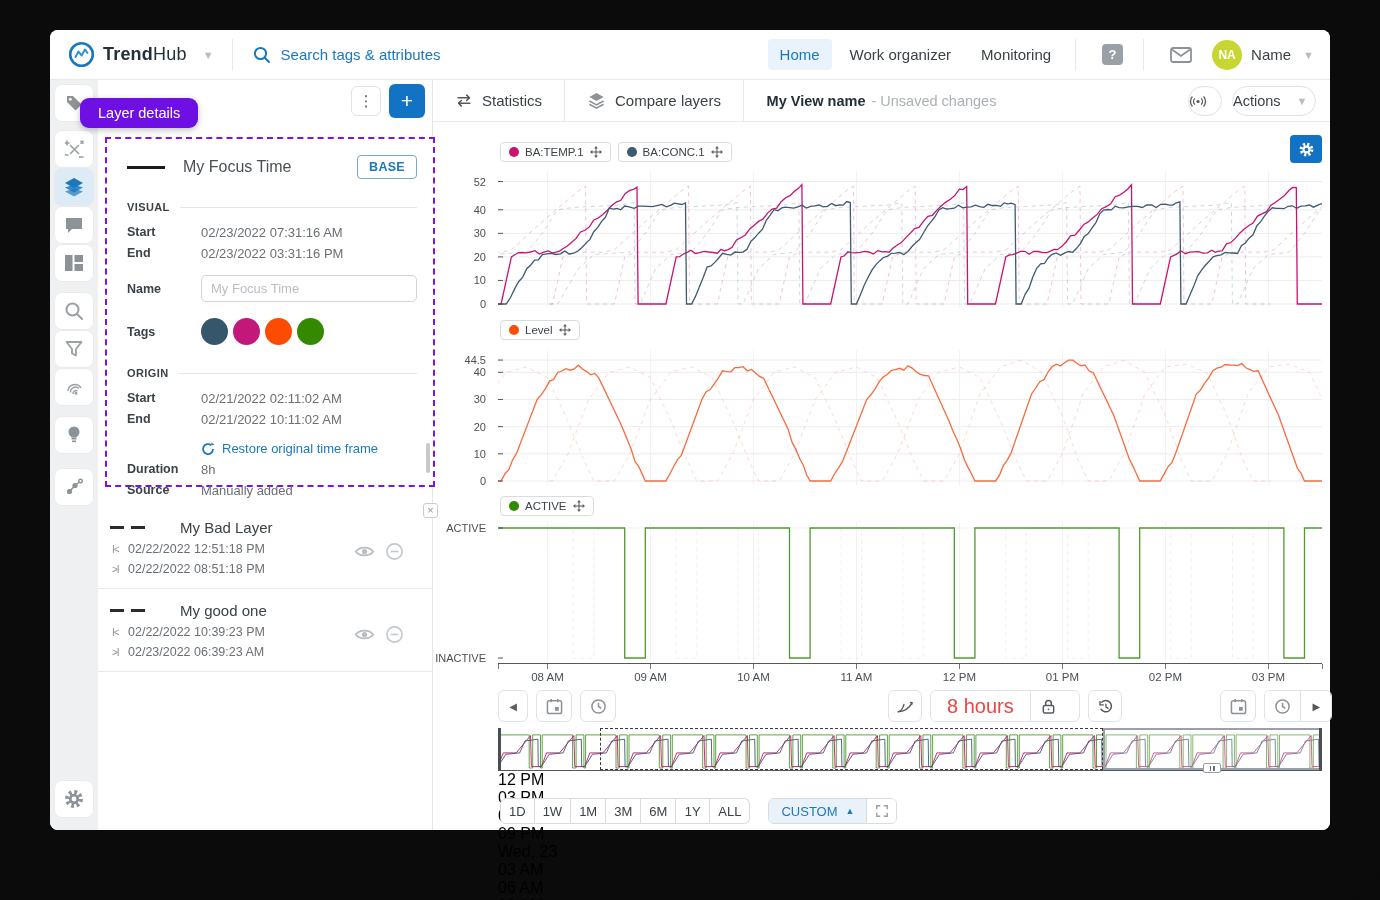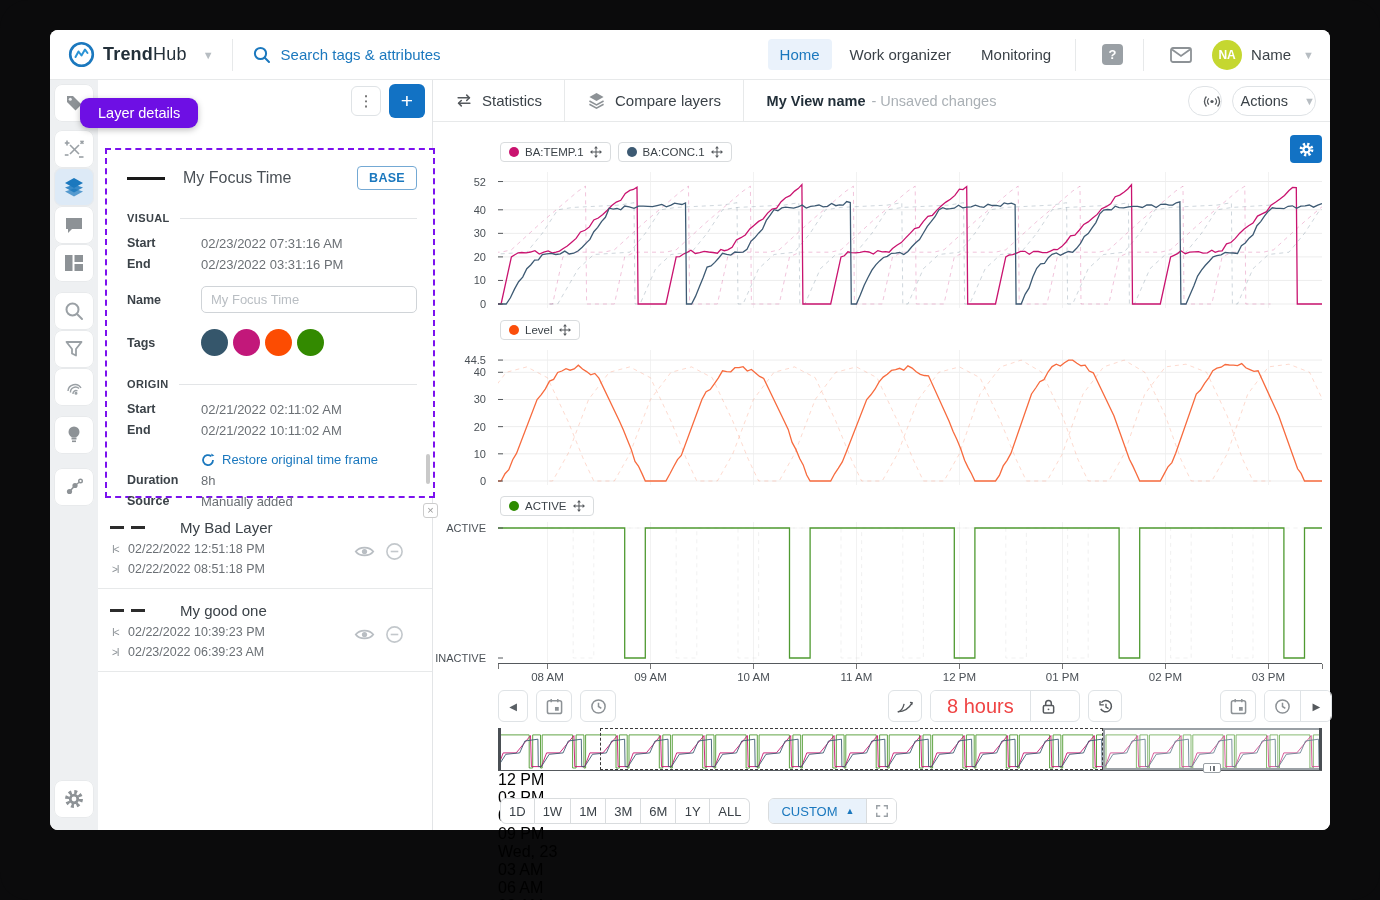--- a/index.html
+++ b/index.html
@@ -26,21 +26,21 @@
   .userwrap{display:flex;align-items:center;padding-right:16px;cursor:pointer}
   
   .rail{position:absolute;left:0;top:50px;width:48px;height:750px;background:#eef0f2;border-radius:0 0 0 8px}
   .tile{position:absolute;left:4px;width:40px;height:38px;background:#fff;border-radius:8px;display:flex;align-items:center;justify-content:center;cursor:pointer;box-shadow:0 0 0 1px #e8eaec inset}
   .tile.active{background:#ddeaf7}
   
   .panel{position:absolute;left:48px;top:50px;width:335px;height:750px;background:#fff;border-right:1px solid #e3e5e7}
   .panel .kebab{position:absolute;left:253px;top:6px;width:30px;height:30px;border:1px solid #dfe3e6;border-radius:6px;background:#fff;display:flex;align-items:center;justify-content:center;font-size:15px;color:#555;cursor:pointer}
   .panel .addbtn{position:absolute;left:291px;top:4px;width:36px;height:34px;background:#1272c4;border-radius:6px;color:#fff;font-size:21px;display:flex;align-items:center;justify-content:center;cursor:pointer;border:none}
   .tooltip-badge{position:absolute;left:-18px;top:18px;height:30px;line-height:30px;padding:0 18px;background:#6e0fe4;color:#fff;font-weight:normal;font-size:14.5px;border-radius:9px;z-index:30;box-shadow:0 2px 6px rgba(0,0,0,.25)}
-  .detailcard{position:absolute;left:7px;top:68px;width:330px;height:350px;border:2px dashed #7b12ee;background:#fff;padding:12px 16px 8px 20px;z-index:5}
+  .detailcard{position:absolute;left:7px;top:57px;width:330px;height:350px;border:2px dashed #7b12ee;background:#fff;padding:12px 16px 8px 20px;z-index:5}
   .dc-head{display:flex;align-items:center;margin-top:4px}
   .line-sample{width:38px;border-top:3px solid #1a1a1a;margin-right:18px}
   .dc-title{font-size:16px;color:#4a5056;flex:1}
   .basebtn{border:1px solid #74a9d4;color:#1b78be;background:#fff;font-size:12.5px;font-weight:bold;padding:4px 11px;border-radius:4px;cursor:pointer;letter-spacing:.3px}
   .sect{display:flex;align-items:center;gap:10px;margin-top:22px}
   .sect span{font-size:11px;font-weight:bold;color:#3b4248;letter-spacing:.4px}
   .sect i{flex:1;border-top:1px solid #e3e5e7}
   .kv{display:flex;margin-top:6px}
   .kv .k{width:74px;font-size:12.5px;font-weight:bold;color:#3b4248}
   .kv .v{font-size:13px;color:#6b7075}
@@ -63,21 +63,21 @@
   .entry-icons{position:absolute;right:28px;top:36px;display:flex;gap:10px;align-items:center}
   
   .main{position:absolute;left:383px;top:50px;width:897px;height:750px;background:#fff;border-radius:0 0 8px 0}
   .mtoolbar{position:absolute;top:0;left:0;right:0;height:42px;border-bottom:1px solid #e7e9ea;display:flex;align-items:center}
   .mt-btn{display:flex;align-items:center;gap:9px;font-size:15px;color:#3b4248;padding:0 22px;height:42px;cursor:pointer}
   .mt-div{width:1px;height:42px;background:#e7e9ea}
   .viewtitle{position:absolute;left:0;right:0;top:0;height:42px;display:flex;align-items:center;justify-content:center;font-size:14.5px;pointer-events:none}
   .viewtitle b{color:#23303a}
   .viewtitle span{color:#aab0b5;margin-left:6px}
   .mt-right{position:absolute;right:14px;top:6px;display:flex;gap:10px}
-  .wbtn{border:1px solid #dfe3e6;background:#fff;border-radius:15px;height:30px;display:flex;align-items:center;justify-content:flex-end;cursor:pointer;color:#3b4248;font-size:14.5px}
+  .wbtn{border:1px solid #dfe3e6;background:#fff;border-radius:15px;height:30px;display:flex;align-items:center;justify-content:flex-start;cursor:pointer;color:#3b4248;font-size:14.5px}
   .gearbtn{position:absolute;left:857px;top:55px;width:32px;height:28px;background:#1272c4;border-radius:4px;display:flex;align-items:center;justify-content:center;cursor:pointer}
   .chips{position:absolute;display:flex;gap:7px}
   .chip{display:flex;align-items:center;gap:6px;border:1px solid #d9dcde;border-radius:4px;background:#fff;padding:3px 8px;font-size:11.5px;color:#3b4248;cursor:grab}
   .chip .dot{width:10px;height:10px;border-radius:50%}
   .plot{position:absolute;left:65px;width:824px}
   .ylabels{position:absolute;left:0;width:62px}
   .ylabels span{position:absolute;right:9px;font-size:11px;color:#4a5056;white-space:nowrap}
   .xaxis{position:absolute;left:65px;width:824px;border-top:1px solid #55595d;height:22px}
   .xaxis .tick{position:absolute;top:0;width:1px;height:5px;background:#777}
   .xaxis .alabel{position:absolute;top:7px;transform:translateX(-50%);font-size:11.5px;color:#4a5056;white-space:nowrap}

